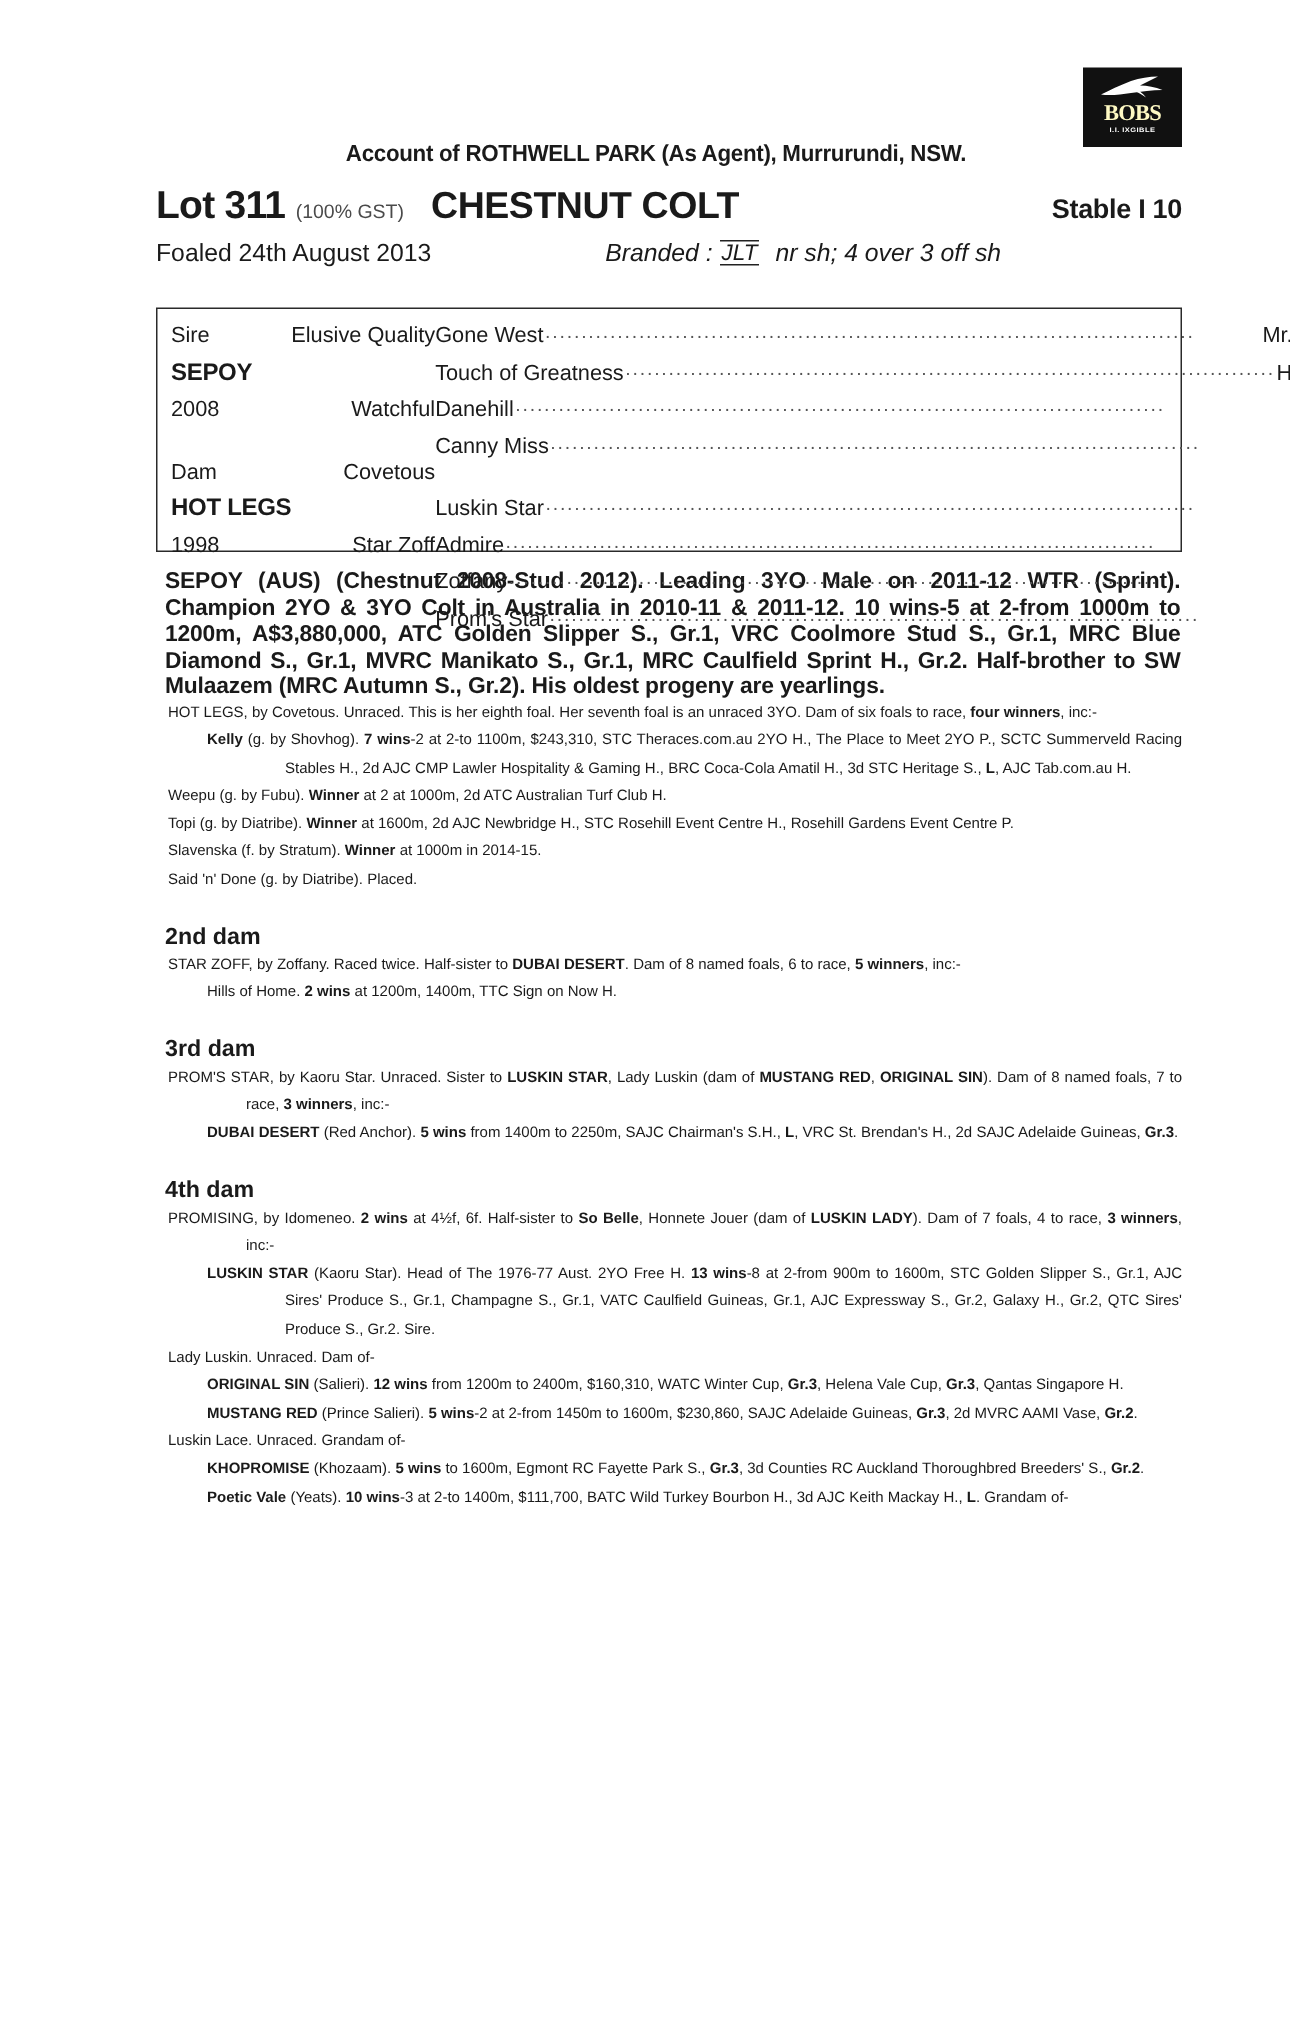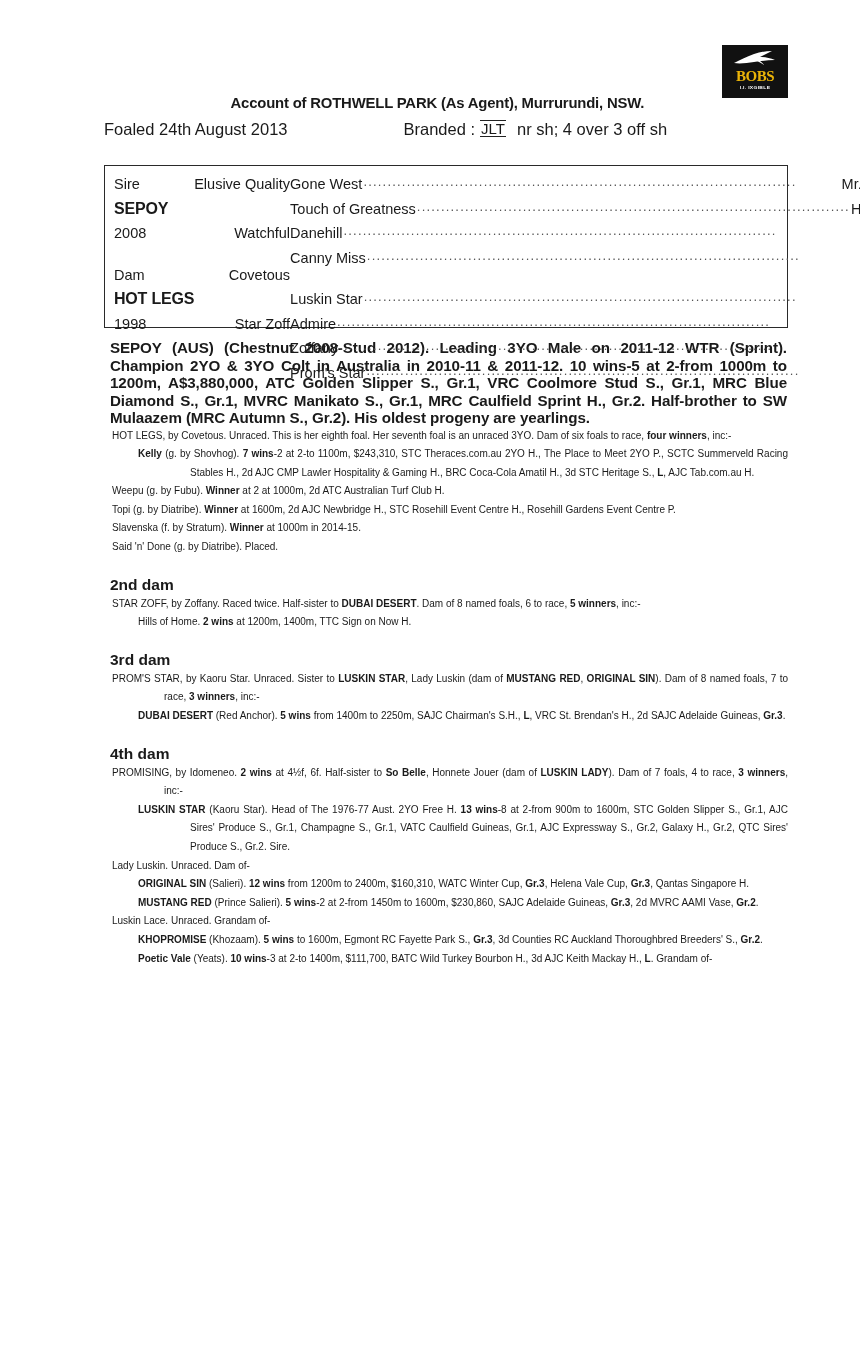--- a/index.html
+++ b/index.html
@@ -34,21 +34,21 @@
     background: #111111;
     display: flex;
     flex-direction: column;
     align-items: center;
     justify-content: flex-start;
     padding-top: 4px;
     box-sizing: border-box;
   }
   .logo-bird { width: 46px; height: 19px; display: block; }
   .logo-word {
-    color: #eab308;
+    color: #fef9c3;
     font-family: "Liberation Serif", serif;
     font-weight: bold;
     font-size: 15px;
     letter-spacing: -0.5px;
     line-height: 15px;
     margin-top: 1px;
   }
   .logo-sub {
     color: #ffffff;
     font-family: "Liberation Sans", sans-serif;
@@ -104,20 +104,21 @@
     align-items: baseline;
     margin-top: 8px;
     font-size: 16.5px;
     white-space: nowrap;
   }
   .foaled { }
   .branded-group {
     margin-left: 116px;
     display: flex;
     align-items: baseline;
+    font-style: italic;
   }
   .brand-mark {
     display: inline-block;
     position: relative;
     font-size: 15px;
     letter-spacing: 0px;
     margin: 0 4px 0 5px;
     padding: 0 1px;
     border-top: 1.4px solid #222;
     border-bottom: 1.4px solid #222;
@@ -205,20 +206,26 @@
     <svg class="logo-bird" viewBox="0 0 46 19">
       <path d="M2 14 C8 11, 14 8, 22 5 C28 3, 34 2, 40 2 C36 4, 32 6, 28 8 C33 8, 38 9, 43 11 C36 11, 29 12, 22 13 C15 14, 8 15, 2 14 Z" fill="#ffffff"></path>
       <path d="M24 10 C27 11, 30 13, 32 16 C29 14, 26 12, 23 11 Z" fill="#ffffff"></path>
     </svg>
     <div class="logo-word">BOBS</div>
     <div class="logo-sub">I.I. IXGIBLE</div>
   </div>
 
   <div class="account-line">Account of ROTHWELL PARK (As  Agent), Murrurundi, NSW.</div>
 
+  <div class="lot-row">
+    <span class="lot-no">Lot 311</span>
+    <span class="gst">(100% GST)</span>
+    <span class="colour-sex">CHESTNUT COLT</span>
+    <span class="stable">Stable I 10</span>
+  </div>
 
   <div class="foaled-row">
     <span class="foaled">Foaled 24th August 2013</span>
     <span class="branded-group">
       <span>Branded :</span>
       <span class="brand-mark">JLT</span>
       <span class="brand-rest">nr sh; 4 over 3 off sh</span>
     </span>
   </div>
 

